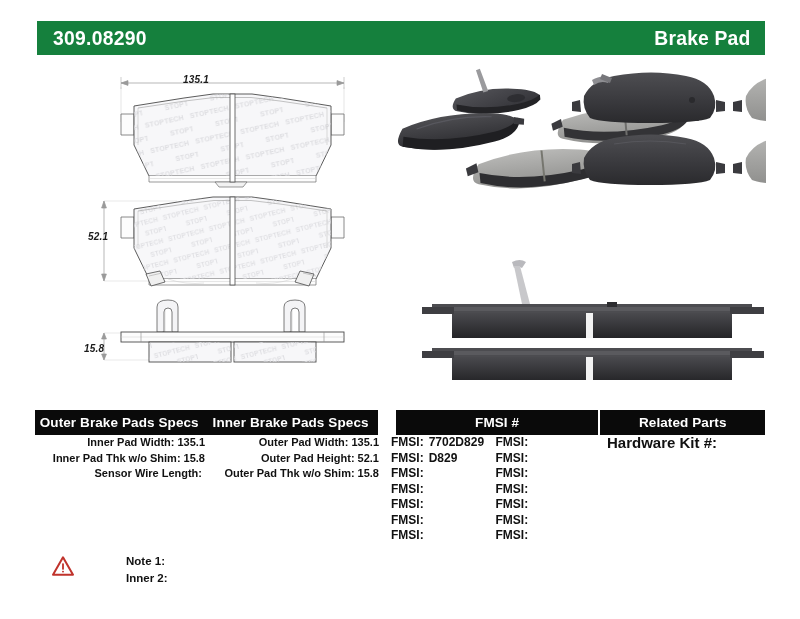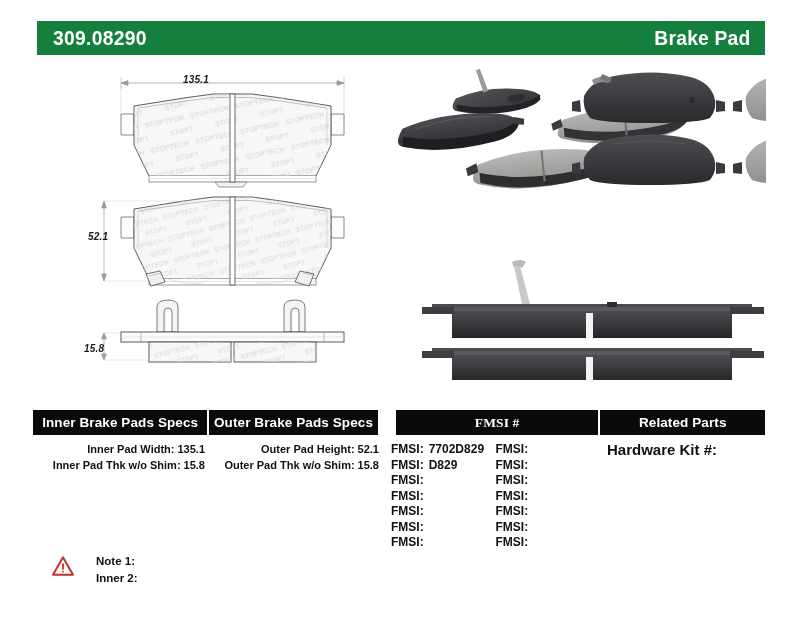--- a/index.html
+++ b/index.html
@@ -103,26 +103,25 @@
     font-weight: bold;
     display: flex;
     align-items: center;
     justify-content: center;
     box-sizing: border-box;
     letter-spacing: 0.1px;
     white-space: nowrap;
   }
   .th-inner  { width: 178px; }
   .th-outer  { width: 172px; margin-left: 2px; }
-  .th-fmsi   { width: 207px; margin-left: 18px; font-family: Liberation Serif, serif; }
+  .th-fmsi   { width: 207px; margin-left: 18px; }
   .th-related{ width: 168px; margin-left: 2px; }
 
   .table-body {
     display: flex;
-    padding-top: 7px;
   }
   .col-inner  { width: 178px; }
   .col-outer  { width: 172px; margin-left: 2px; }
   .col-fmsi   { width: 207px; margin-left: 3px; display: flex; }
   .col-related{ width: 168px; margin-left: 2px; }
 
   .spec-row {
     font-size: 11px;
     font-weight: bold;
     color: #111111;
@@ -168,21 +167,21 @@
     display: flex;
     align-items: flex-start;
   }
   .warn-icon {
     width: 22px;
     height: 20px;
     margin-top: 3px;
     flex: 0 0 auto;
   }
   .notes-text {
-    margin-left: 22px;
+    margin-left: 52px;
     text-align: right;
   }
   .note-line {
     display: flex;
     font-size: 11.5px;
     font-weight: bold;
     line-height: 17px;
     white-space: nowrap;
   }
   .note-label { color: #111111; }
@@ -454,38 +453,44 @@
           <rect x="336" y="99" width="34" height="7" fill="#3e3e42"></rect>
           <rect x="192" y="105" width="7" height="25" fill="#f2f2f2"></rect>
         </g>
       </g>
     </svg>
   </div>
 
   <div class="spec-table">
 
     <div class="table-head">
+      <div class="th th-outer">Outer Brake Pads Specs</div>
       <div class="th th-inner">Inner Brake Pads Specs</div>
-      <div class="th th-outer">Outer Brake Pads Specs</div>
       <div class="th th-fmsi">FMSI #</div>
       <div class="th th-related">Related Parts</div>
     </div>
 
     <div class="table-body">
 
       <div class="col-inner">
         <div class="spec-row">
           <span class="lbl">Inner Pad Width:</span><span class="val">135.1</span>
         </div>
         <div class="spec-row">
           <span class="lbl">Inner Pad Thk w/o Shim:</span><span class="val">15.8</span>
         </div>
+        <div class="spec-row">
+          <span class="lbl">Sensor Wire Length:</span><span class="val"></span>
+        </div>
       </div>
 
       <div class="col-outer">
+        <div class="spec-row">
+          <span class="lbl">Outer Pad Width:</span><span class="val">135.1</span>
+        </div>
         <div class="spec-row">
           <span class="lbl">Outer Pad Height:</span><span class="val">52.1</span>
         </div>
         <div class="spec-row">
           <span class="lbl">Outer Pad Thk w/o Shim:</span><span class="val">15.8</span>
         </div>
       </div>
 
       <div class="col-fmsi">
         <div class="fmsi-sub fmsi-sub-1">

